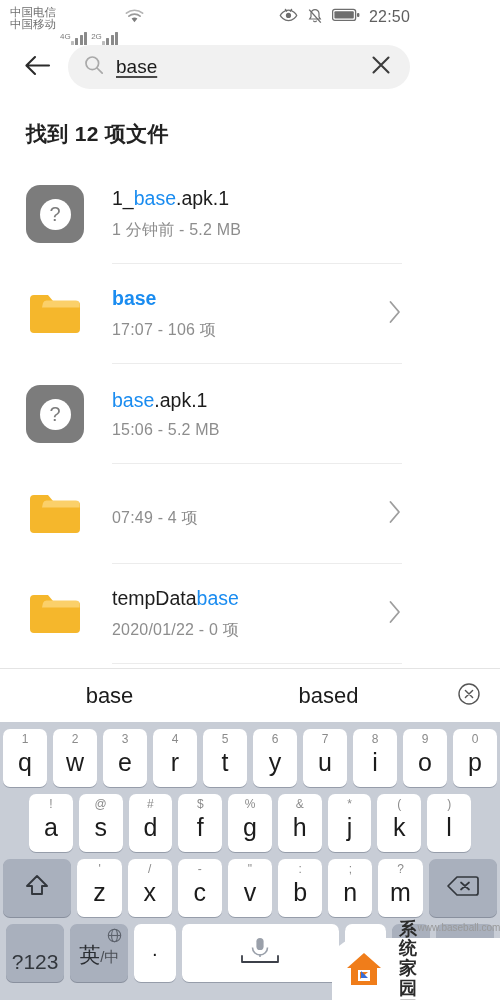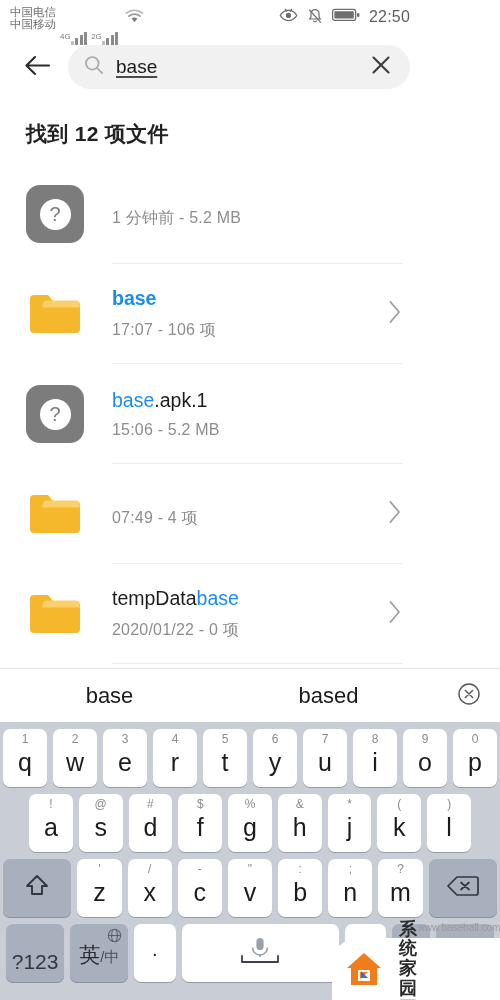--- a/index.html
+++ b/index.html
@@ -232,20 +232,21 @@
 
   <div class="file-list">
 
     <div class="file-row">
       <div class="ficon">
         <div class="icon-unknown">
             <div class="disc">?</div>
           </div>
       </div>
       <div class="fmeta">
+        <div class="fname"><span>1_</span><span class="hl">base</span><span>.apk.1</span></div>
         <div class="fsub">1 分钟前 - 5.2 MB</div>
       </div>
       <div class="chev"></div>
       <div class="divider"></div>
     </div>
 
     <div class="file-row">
       <div class="ficon">
         <svg class="icon-folder" viewBox="0 0 58 58">
           <path d="M4 14 a4 4 0 0 1 4-4 h14 l5 6 h23 a4 4 0 0 1 4 4 v24 a4 4 0 0 1-4 4 H8 a4 4 0 0 1-4-4 Z" fill="#f5b72c"></path>

